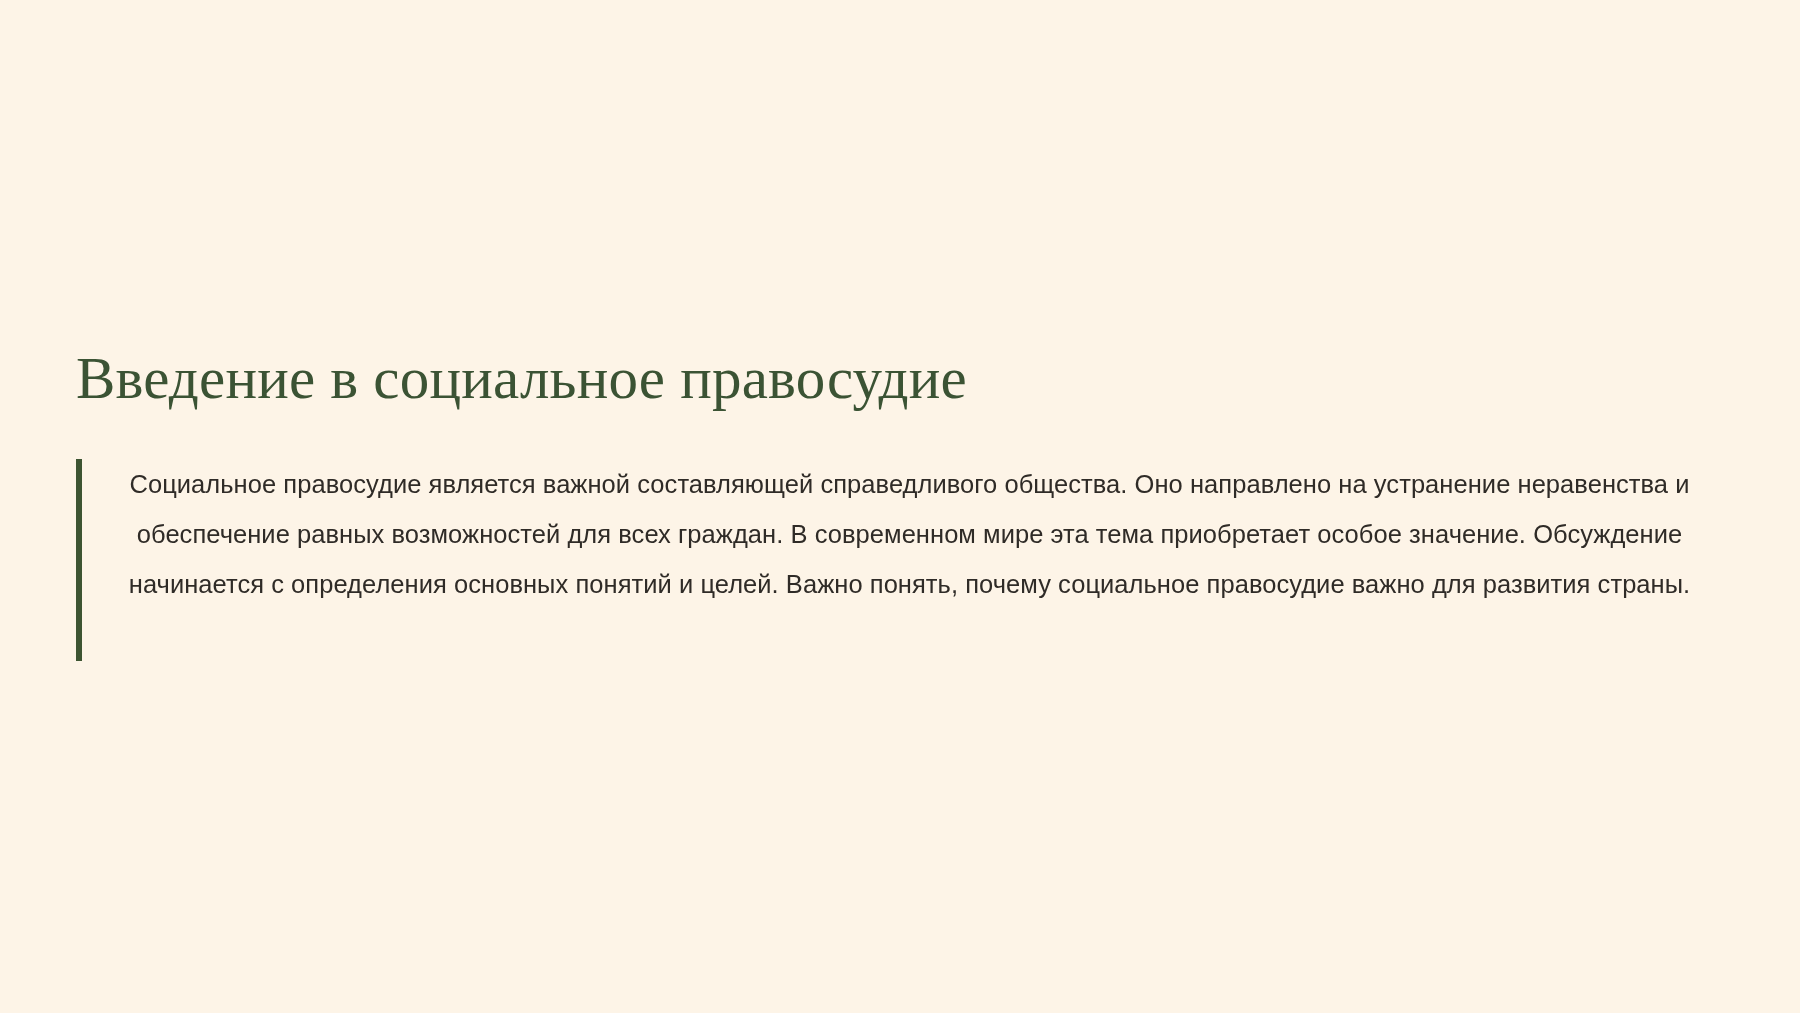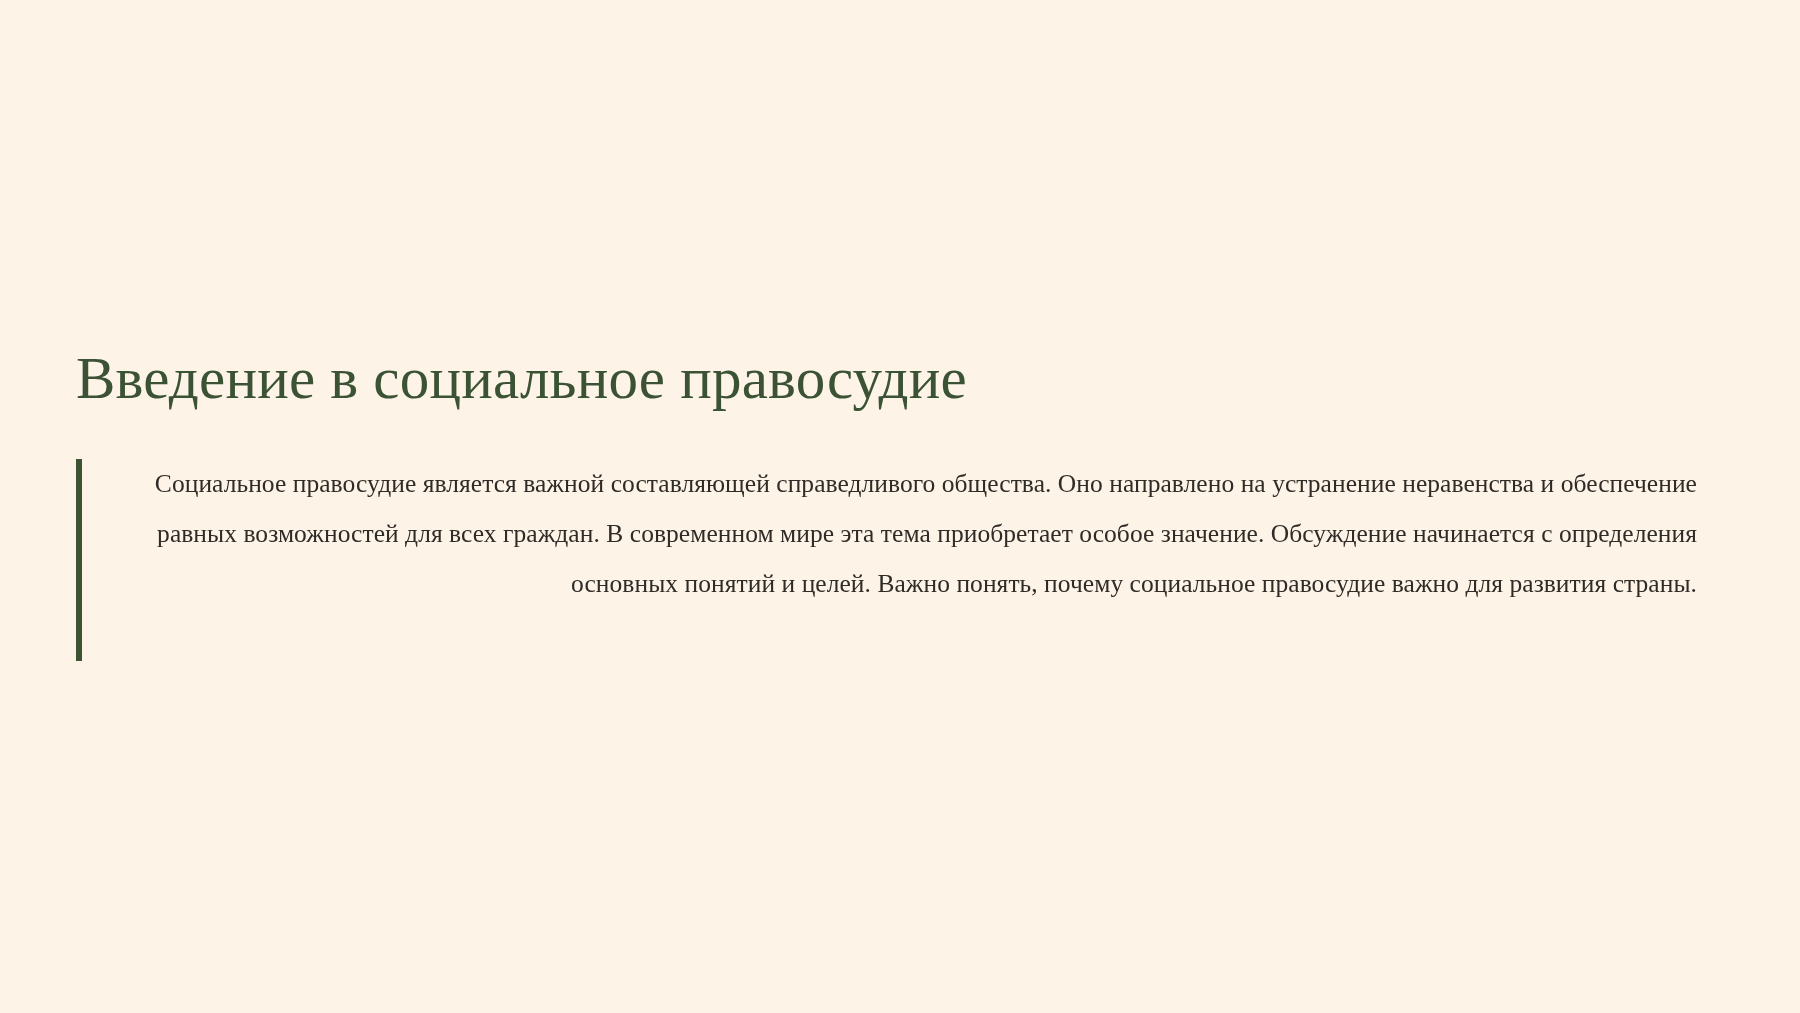--- a/index.html
+++ b/index.html
@@ -54,28 +54,28 @@
     position: absolute;
     left: 0;
     top: 0;
     width: 6px;
     height: 202px;
     background: #3d5432;
   }
 
   #body-paragraph {
     margin: 0;
-    font-family: Liberation Serif, serif;
+    font-family: Liberation Sans, sans-serif;
     font-weight: 400;
     font-size: 25.5px;
     line-height: 50px;
     color: #2f2b27;
     letter-spacing: 0.05px;
     max-width: 1575px;
-    text-align: right;
+    text-align: center;
   }
 </style>
 </head>
 <body>
 
 <div id="slide">
 
   <div id="content-block">
 
     <h1 id="page-title">Введение в социальное правосудие</h1>

